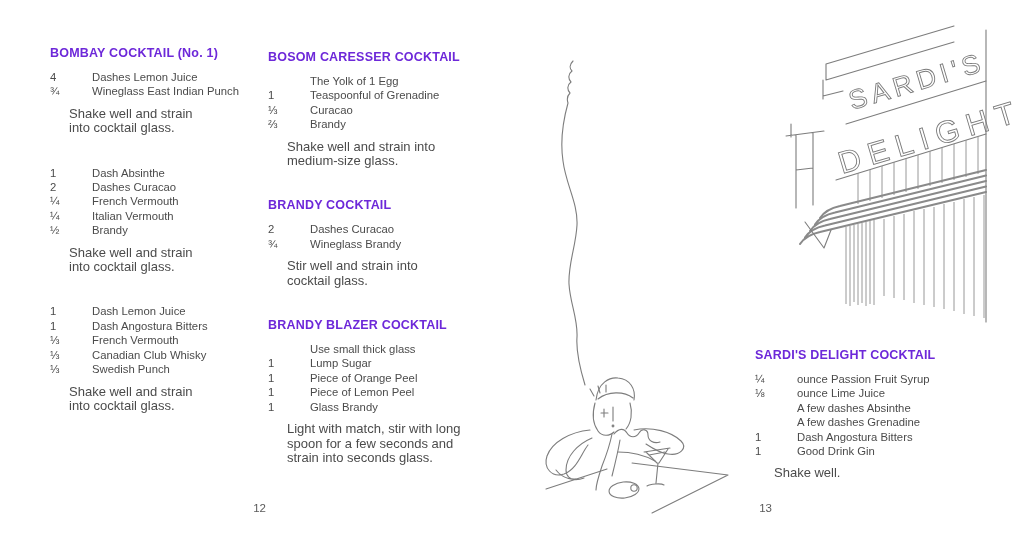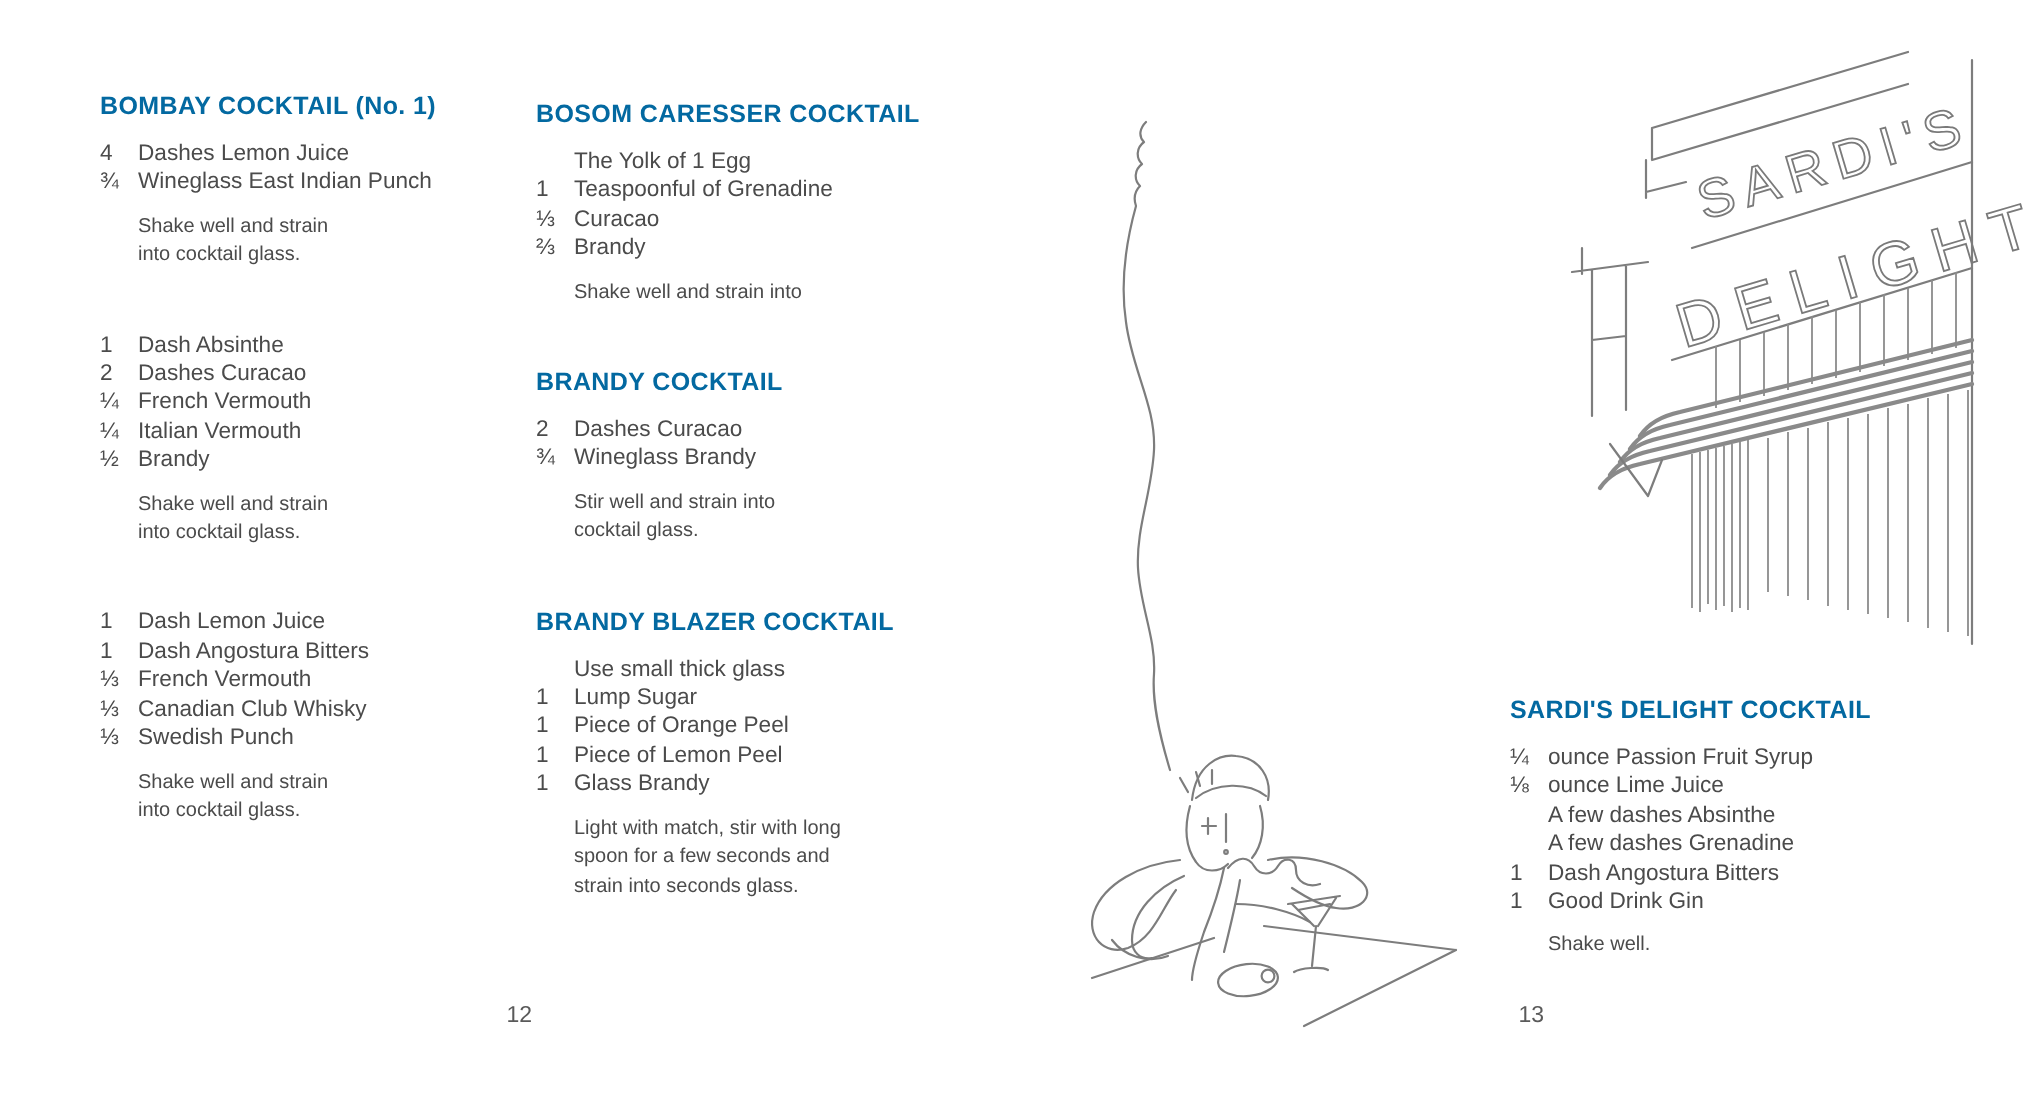--- a/index.html
+++ b/index.html
@@ -13,27 +13,27 @@
   .col{position:absolute;}
   #col1{left:50px;top:46px;width:195px;}
   #col2{left:268px;top:50px;width:210px;}
   #col3{left:755px;top:348px;width:230px;}
   .recipe{margin-bottom:30px;}
   .recipe-title{
     margin:0 0 10px 0;
     font-size:12.5px;
     font-weight:bold;
     letter-spacing:0.2px;
-    color:#0369a1;
+    color:#6d28d9;
     white-space:nowrap;
   }
   .ing-row{display:flex;line-height:14.4px;font-size:11.3px;color:#4b4b4b;}
   .qty{flex:0 0 19px;}
-  .ing{flex:1;white-space:nowrap;}
-  .instructions{margin-top:8px;padding-left:19px;font-size:10px;line-height:14.4px;color:#4b4b4b;}
+  .ing{flex:1;white-space:nowrap;margin-left:23px;}
+  .instructions{margin-top:8px;padding-left:19px;font-size:13px;line-height:14.4px;color:#4b4b4b;}
   .page-num{
     position:absolute;top:502px;width:24px;text-align:right;
     font-size:11.5px;color:#5a5a5a;
   }
   #page-num-left{left:242px;}
   #page-num-right{left:748px;}
   .illos{position:absolute;}
   #figure-illo{left:520px;top:0;}
   #sign-illo{left:740px;top:0;}
   .sketch{stroke:#7d7d7d;stroke-width:1.1;fill:none;stroke-linecap:round;stroke-linejoin:round;}
@@ -143,20 +143,21 @@
             <span class="qty">⅓</span>
             <span class="ing">Curacao</span>
           </div>
           <div class="ing-row">
             <span class="qty">⅔</span>
             <span class="ing">Brandy</span>
           </div>
         </div>
     <div class="instructions">
           <div class="ins-line">Shake well and strain into</div>
+          <div class="ins-line">medium-size glass.</div>
         </div>
   </div>
 
   <div class="recipe">
     <h3 class="recipe-title">BRANDY COCKTAIL</h3>
     <div class="ingredients">
           <div class="ing-row">
             <span class="qty">2</span>
             <span class="ing">Dashes Curacao</span>
           </div>

